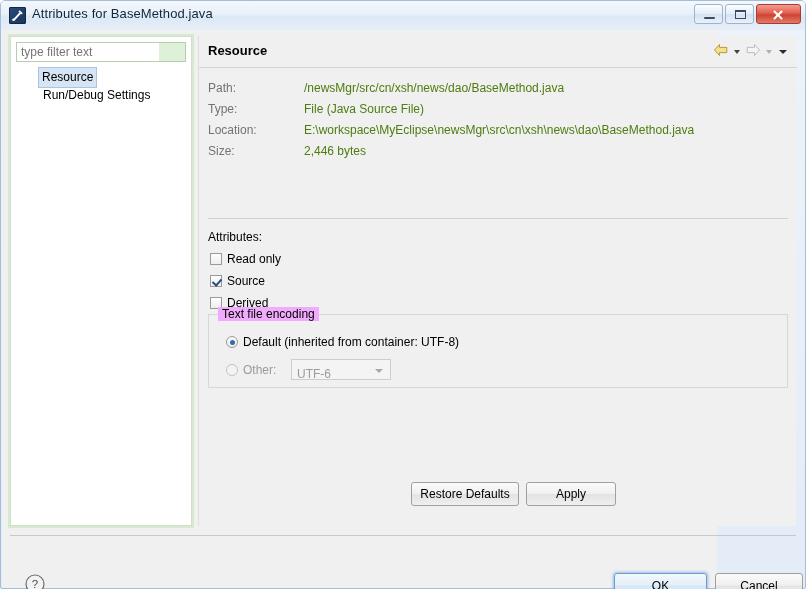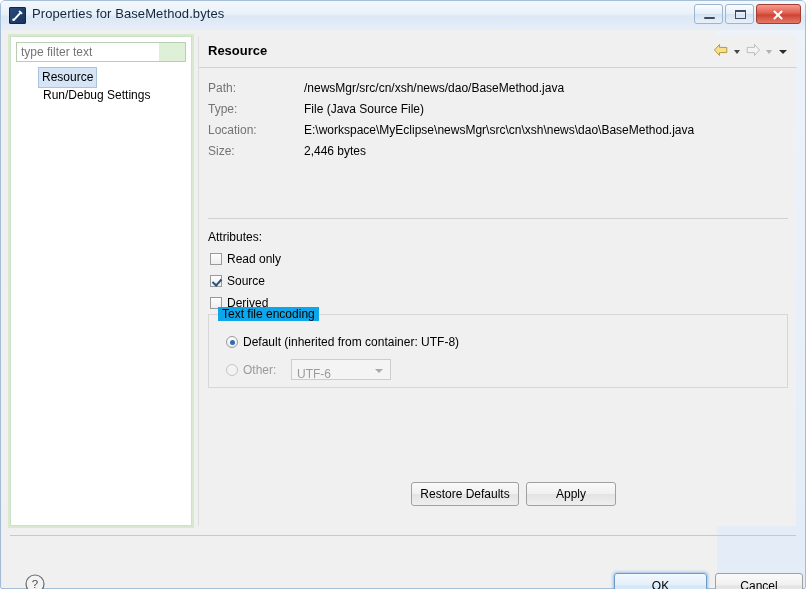--- a/index.html
+++ b/index.html
@@ -234,21 +234,21 @@
     height: 21px;
     line-height: 21px;
     font-size: 12px;
     white-space: nowrap;
   }
   .plabel {
     display: inline-block;
     width: 96px;
     color: #737373;
   }
-  .pvalue { color: #000000; }
+  .pvalue { color: #4d7c0f; }
 
   .sep {
     position: absolute;
     left: 9px; top: 182px;
     width: 580px; height: 1px;
     background: #d0d0d0;
   }
 
   
   .attrs {
@@ -291,21 +291,21 @@
   .group {
     position: absolute;
     left: 9px; top: 278px;
     width: 580px; height: 74px;
     border: 1px solid #d7d7d7;
     box-sizing: border-box;
   }
   .group-title {
     position: absolute;
     left: 9px; top: -8px;
-    background: #0ea5e9;
+    background: #f0abfc;
     padding: 0 4px;
     font-size: 12px;
   }
   .radio-row {
     position: absolute;
     left: 17px;
     height: 22px;
     line-height: 22px;
     font-size: 12px;
     white-space: nowrap;
@@ -413,21 +413,21 @@
 <div class="window">
 
   <div class="titlebar">
     <div class="title-icon">
       <svg width="15" height="15" viewBox="0 0 15 15">
         <path d="M3 11.5 L10.5 3.2 L12 4.6 L4.4 12.8 Z" fill="#ffffff"></path>
         <path d="M9.6 2.2 L12.8 5.2 L11.4 6.4 L8.4 3.4 Z" fill="#e8f0fa"></path>
         <circle cx="3.4" cy="11.8" r="1.2" fill="#ffffff"></circle>
       </svg>
     </div>
-    <div class="title-text">Properties for BaseMethod.bytes</div>
+    <div class="title-text">Attributes for BaseMethod.java</div>
 
     <div class="winbtns">
       <div class="winbtn">
         <i class="ico-min"></i>
       </div>
       <div class="winbtn">
         <i class="ico-max"></i>
       </div>
       <div class="winbtn close">
         <i class="ico-close-a"></i>

